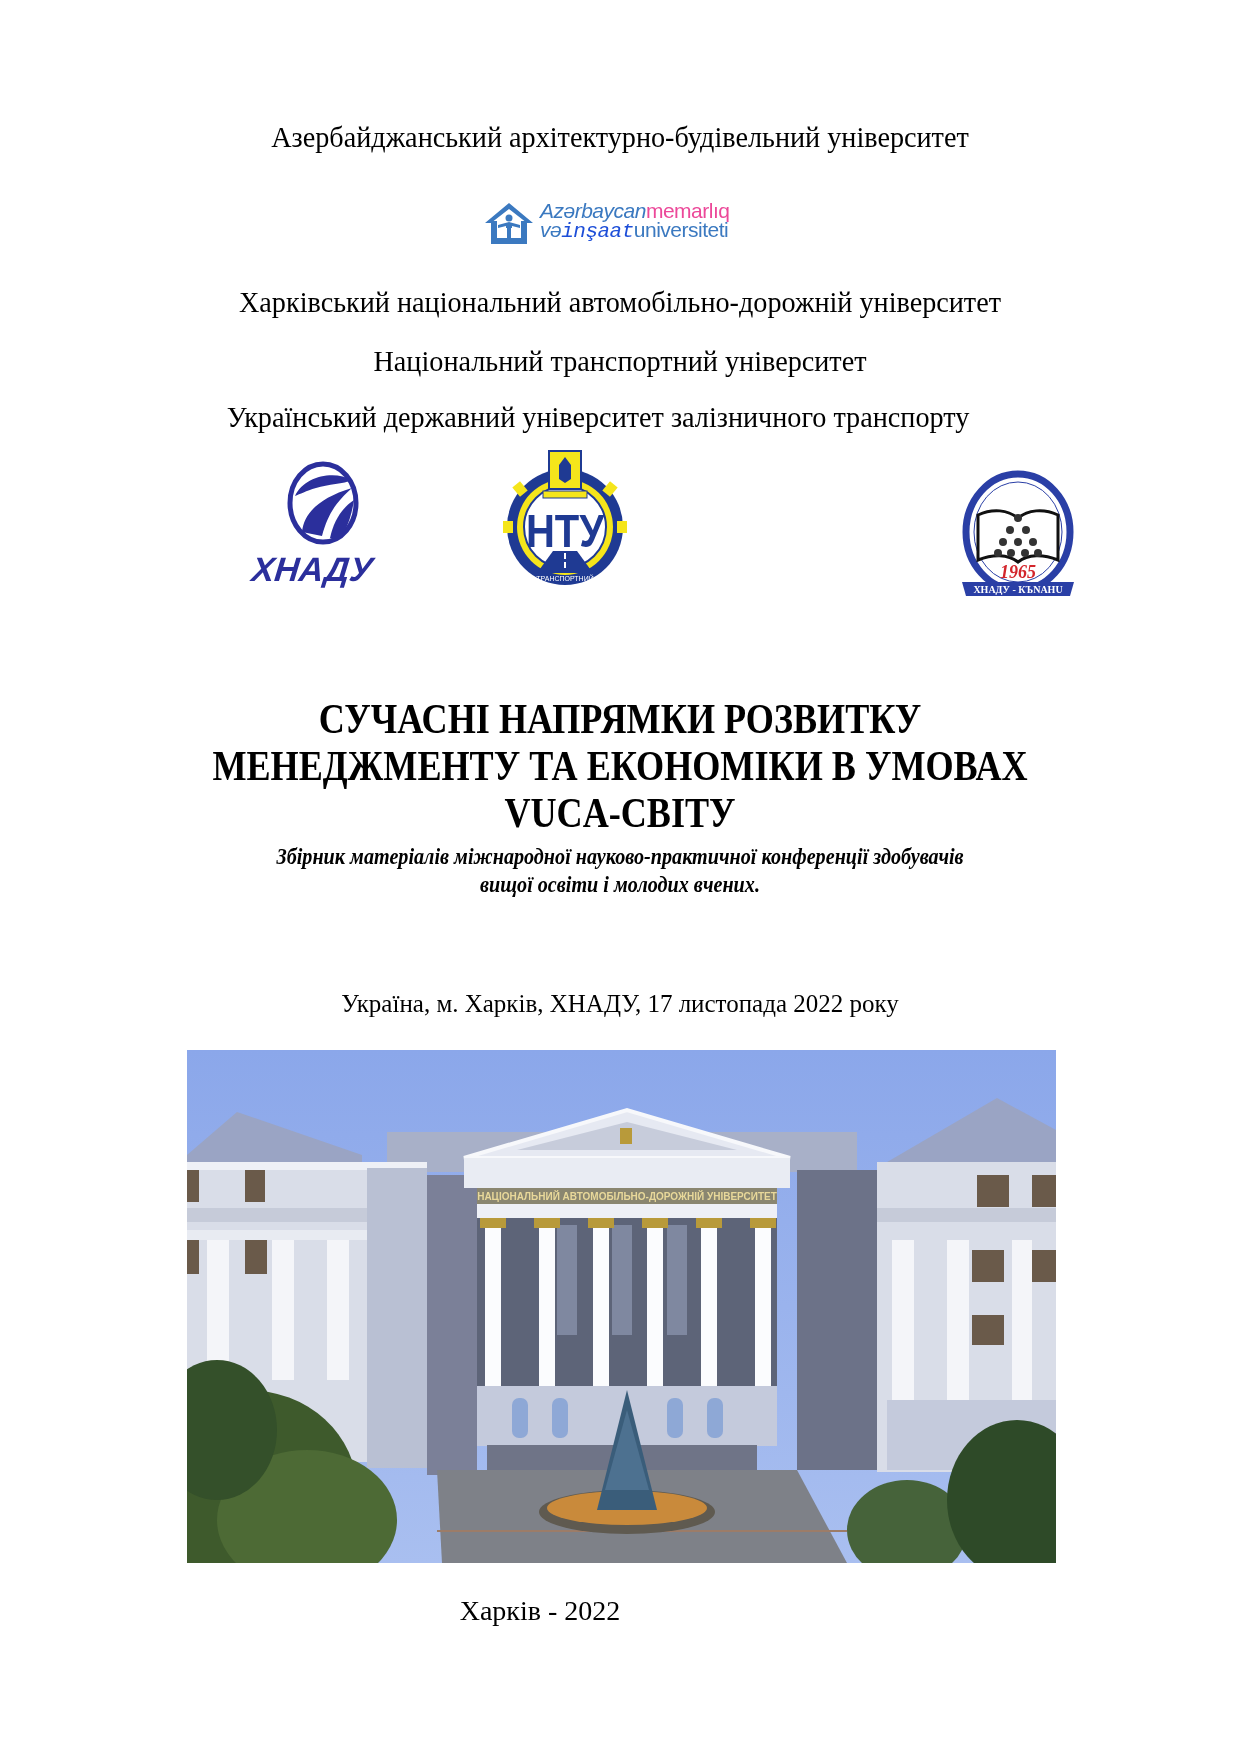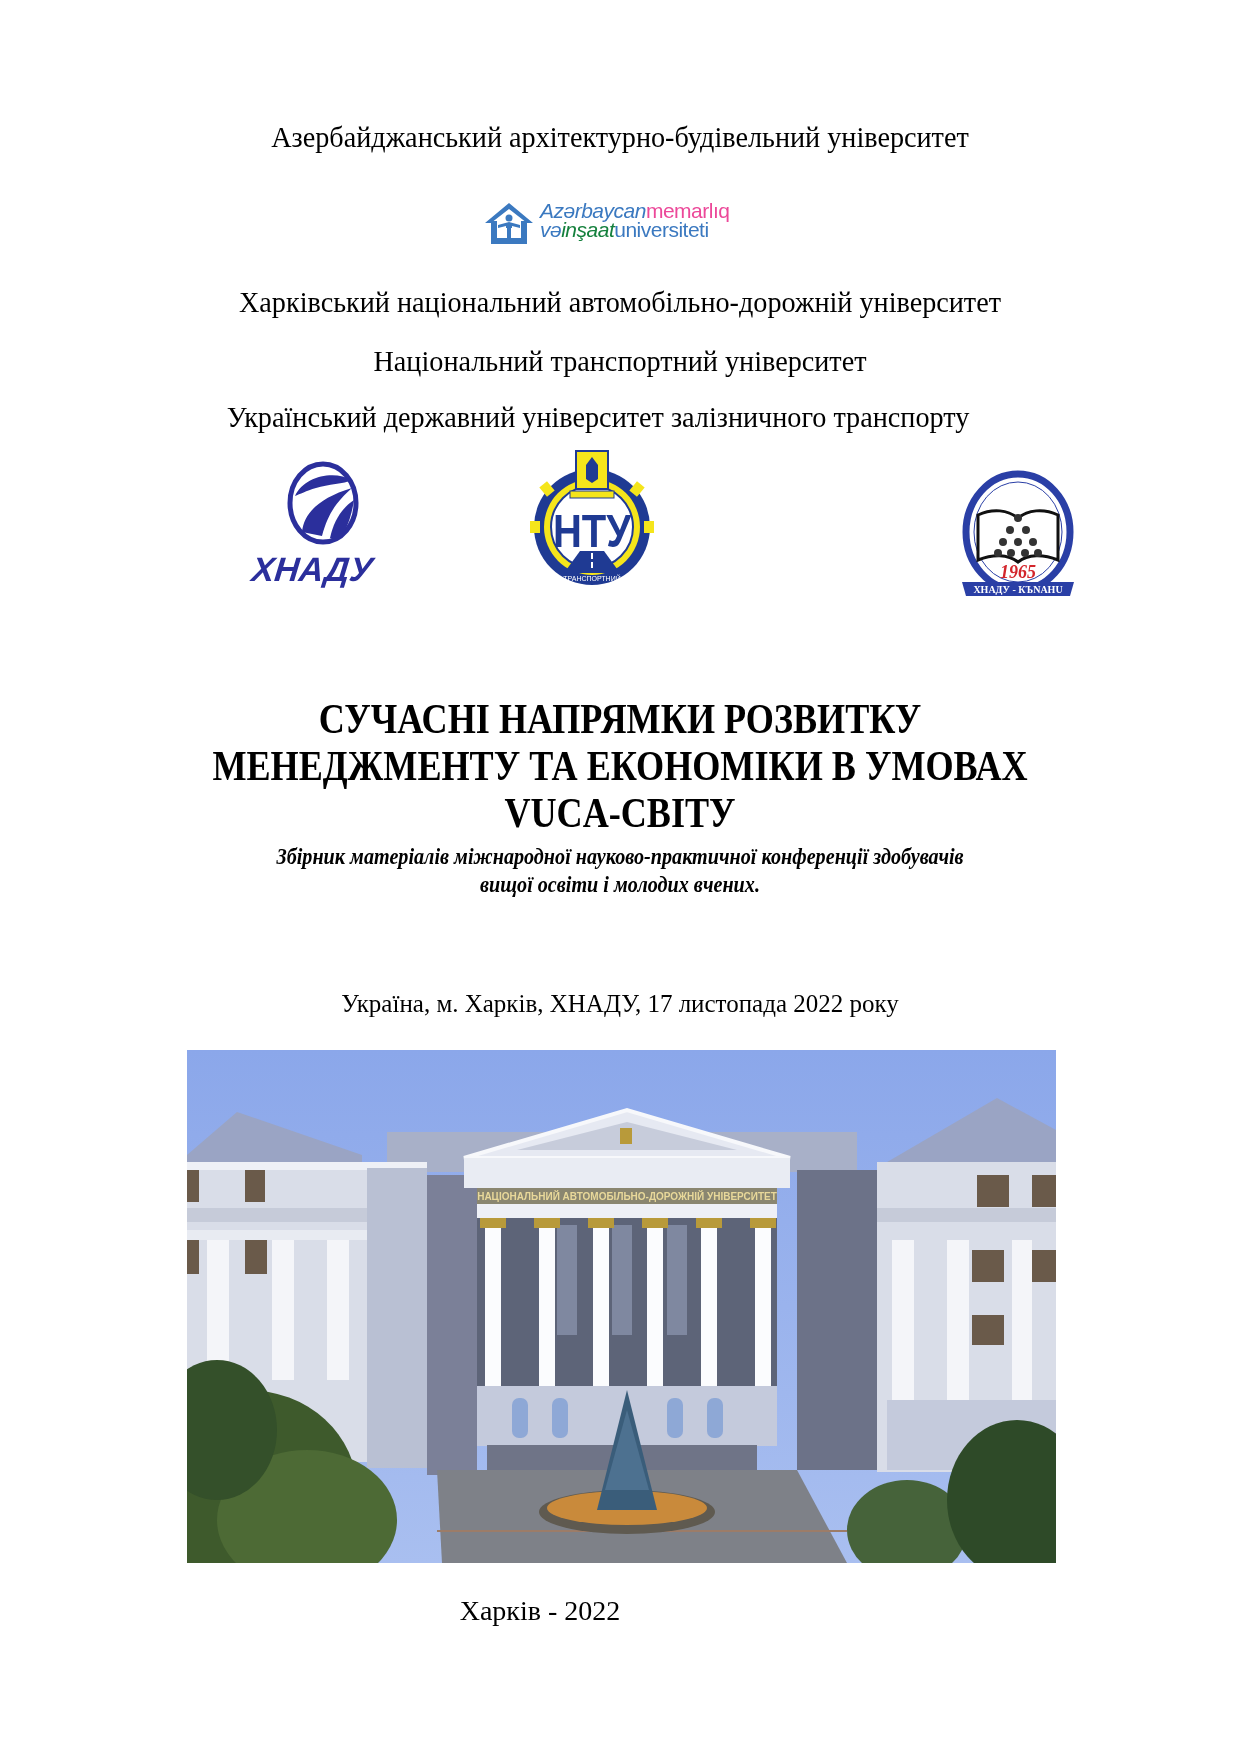--- a/index.html
+++ b/index.html
@@ -11,21 +11,21 @@
     .org-top { top: 120px; font-size: 30px; transform: scaleX(0.94); }
     .org-1 { top: 285px; font-size: 30px; transform: scaleX(0.94); }
     .org-2 { top: 344px; font-size: 30px; transform: scaleX(0.94); }
     .org-3 { top: 400px; font-size: 30px; left: -22px; transform: scaleX(0.94); }
 
     
     .az-logo { position: absolute; left: 483px; top: 201px; width: 280px; height: 50px; }
     .az-text { position: absolute; left: 57px; top: 0; font-family: "Liberation Sans", "DejaVu Sans", sans-serif; font-style: italic; font-size: 21px; line-height: 19px; letter-spacing: -0.5px; }
     .az-blue { color: #3b79c0; font-weight: 300; }
     .az-orange { color: #ec4899; font-style: normal; }
-    .az-orange-it { color: #15803d; }
+    .az-orange-it { color: #1d4ed8; font-family: Liberation Mono, monospace; }
 
     .logos { position: absolute; top: 452px; left: 0; width: 1240px; height: 140px; }
     .logo { position: absolute; }
 
     .title { position: absolute; left: 0; width: 1240px; text-align: center; font-weight: bold; font-size: 42px; line-height: 47px; top: 696px; transform: scaleX(0.86); transform-origin: 620px 0; }
     .subtitle { position: absolute; left: 0; width: 1240px; text-align: center; font-weight: bold; font-style: italic; font-size: 24px; line-height: 28px; top: 842px; transform: scaleX(0.84); transform-origin: 620px 0; }
     .place { position: absolute; left: 0; width: 1240px; text-align: center; font-size: 25px; top: 990px; }
     .footer { position: absolute; left: 0; width: 1080px; text-align: center; font-size: 28px; top: 1595px; }
 
     .photo { position: absolute; left: 187px; top: 1050px; width: 869px; height: 513px; overflow: hidden; background: #22c55e; }
@@ -61,21 +61,21 @@
   <div class="logo" style="left:244px;top:6px;width:160px;height:130px">
     <svg width="160" height="130" viewBox="0 0 160 130">
       <ellipse cx="79" cy="45" rx="33" ry="39" fill="none" stroke="#2b2f9c" stroke-width="5"></ellipse>
       <path d="M51 38 C 60 18, 90 12, 108 22 C 100 26, 84 26, 72 30 C 62 33, 56 36, 51 38 Z" fill="#2b2f9c"></path>
       <path d="M58 74 C 60 55, 75 40, 108 30 C 95 42, 85 52, 78 78 Z" fill="#2b2f9c"></path>
       <path d="M86 80 C 90 62, 98 50, 110 42 C 108 55, 104 70, 96 80 Z" fill="#2b2f9c"></path>
       <text x="80" y="123" text-anchor="middle" font-family="Liberation Sans, sans-serif" font-weight="bold" font-style="italic" font-size="34" fill="#2b2f9c" transform="skewX(-6)">ХНАДУ</text>
     </svg>
   </div>
 
-  <div class="logo" style="left:520px;top:-5px;width:145px;height:140px">
+  <div class="logo" style="left:493px;top:-5px;width:145px;height:140px">
     <svg width="145" height="140" viewBox="0 0 145 140">
       <circle cx="72" cy="80" r="58" fill="#1f3a93"></circle>
       <circle cx="72" cy="80" r="48" fill="#f5e51b"></circle>
       <g fill="#f5e51b">
         <rect x="10" y="74" width="10" height="12"></rect>
         <rect x="124" y="74" width="10" height="12"></rect>
         <rect x="22" y="36" width="10" height="12" transform="rotate(-40 27 42)"></rect>
         <rect x="112" y="36" width="10" height="12" transform="rotate(40 117 42)"></rect>
       </g>
       <circle cx="72" cy="80" r="41" fill="#fff"></circle>

